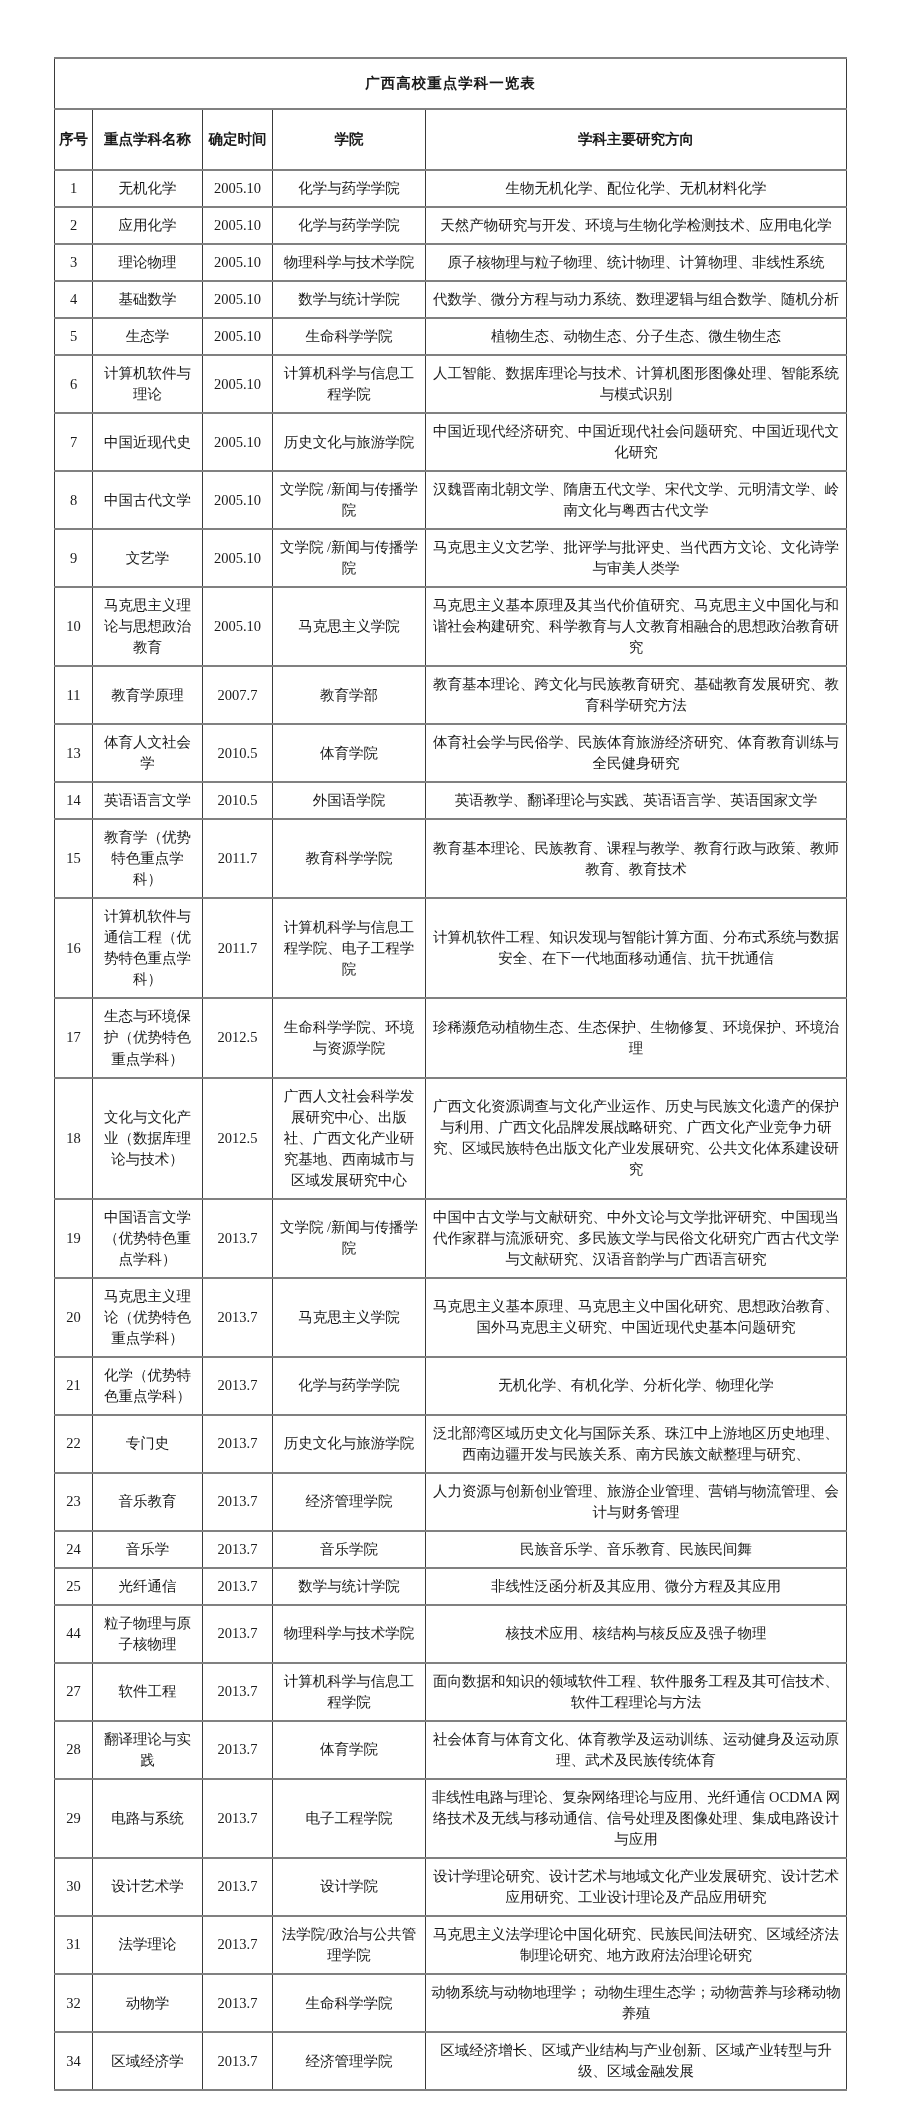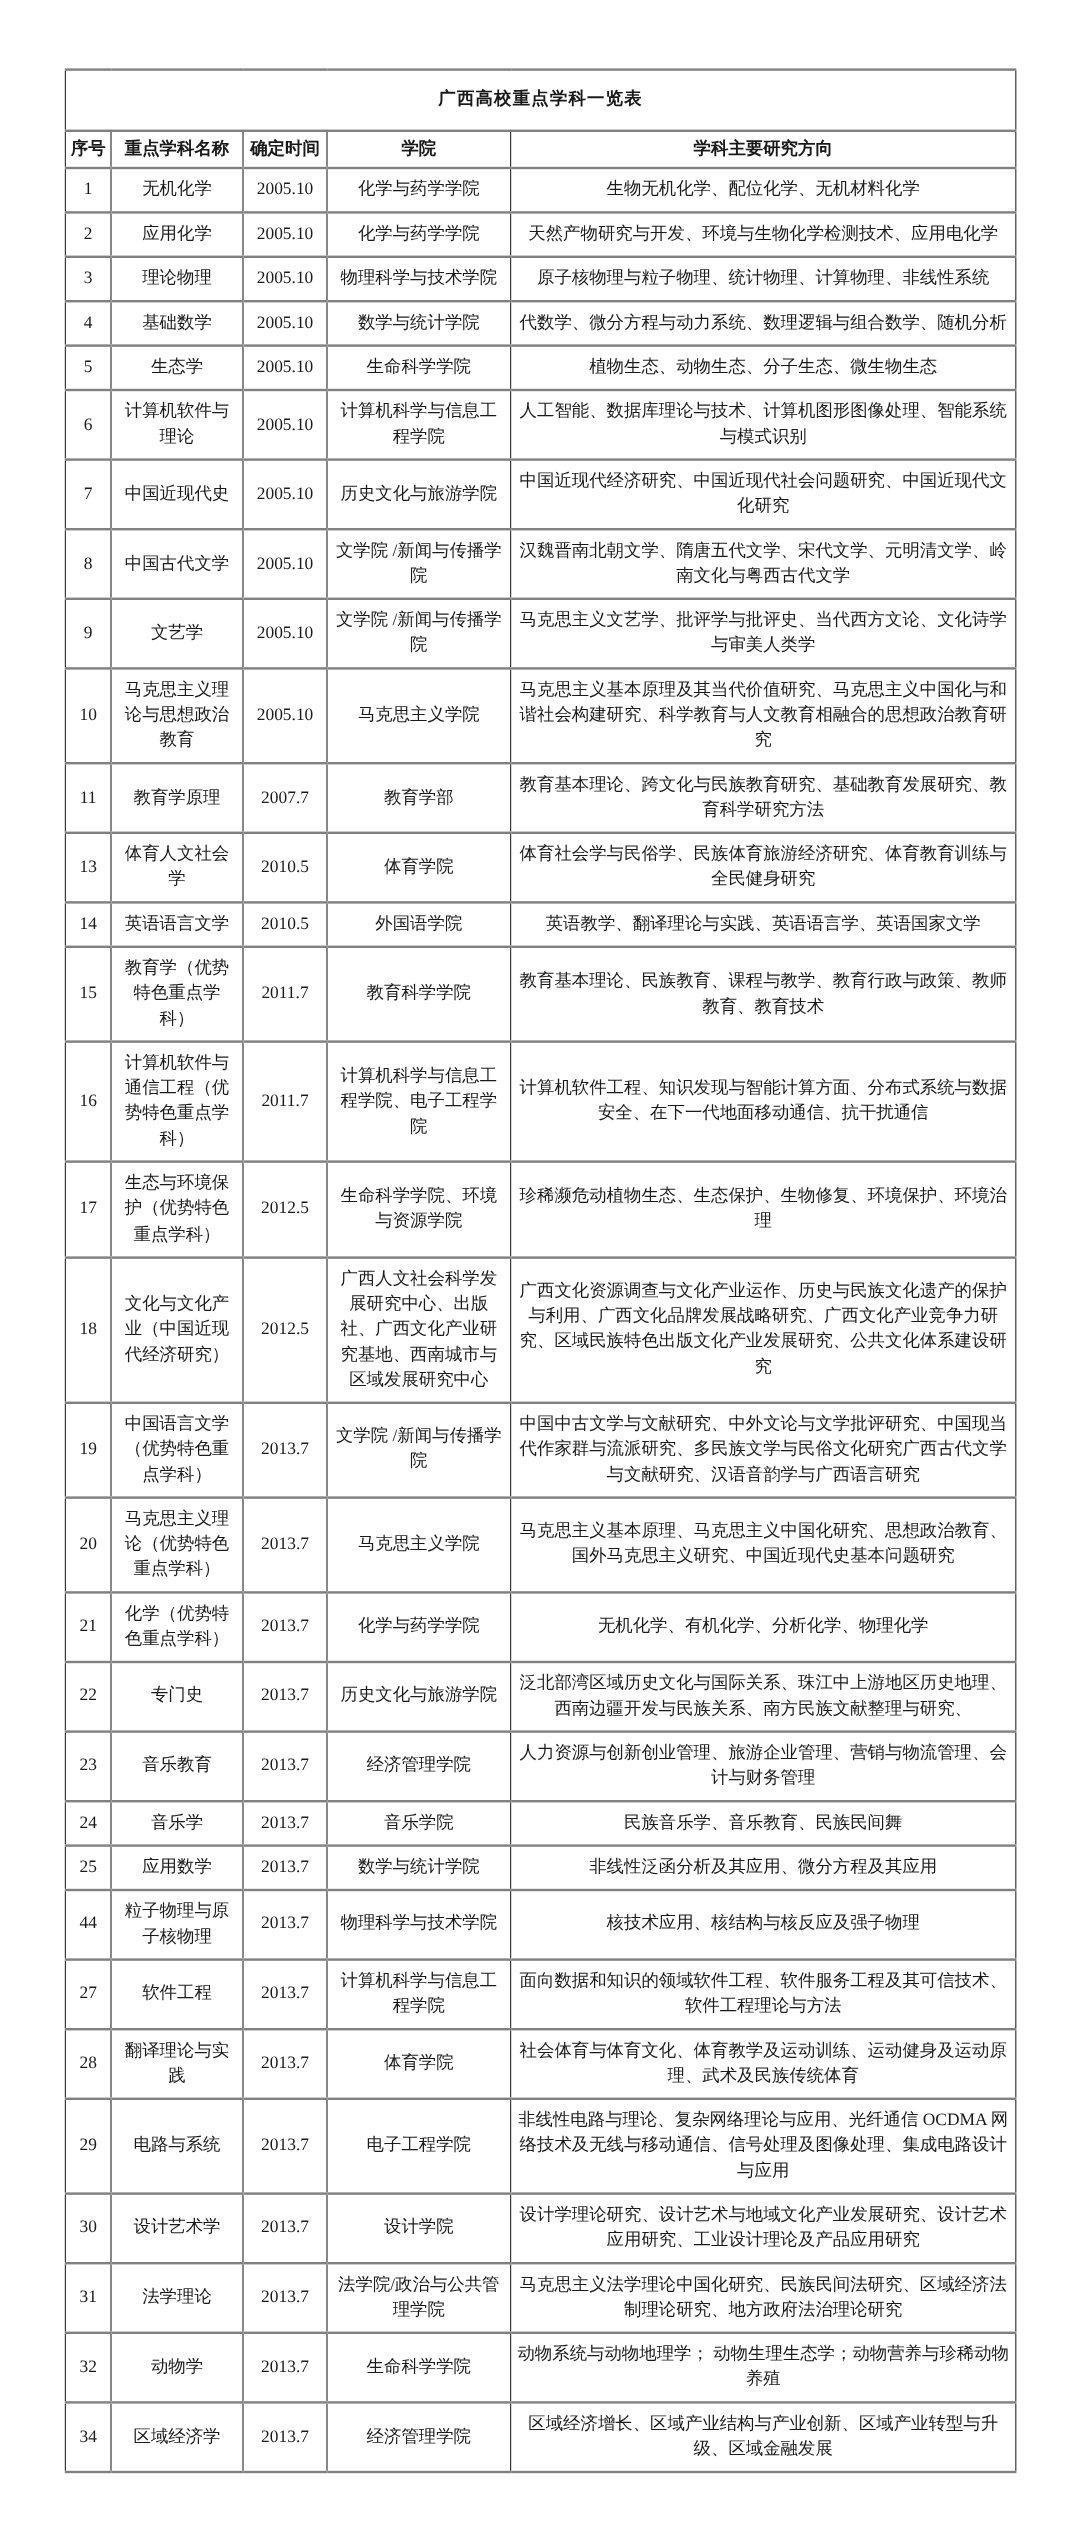--- a/index.html
+++ b/index.html
@@ -42,21 +42,21 @@
   }
   .title-cell {
     font-size: 19px;
     font-weight: bold;
     letter-spacing: 1px;
     padding: 14px 4px !important;
   }
   thead th {
     font-weight: bold;
     font-size: 15px;
-    padding: 4px 4px !important;
+    padding: 19px 4px !important;
   }
   td.c-no   { font-size: 14px; }
   td.c-time { font-size: 14px; margin-top: 40px; }
 </style>
 </head>
 <body>
 
 <div class="page">
   <div class="table-wrap">
     <table class="k-table">
@@ -187,21 +187,21 @@
           </tr>
           <tr>
             <td class="c-no">17</td>
             <td class="c-name">生态与环境保护（优势特色重点学科）</td>
             <td class="c-time">2012.5</td>
             <td class="c-college">生命科学学院、环境与资源学院</td>
             <td class="c-research">珍稀濒危动植物生态、生态保护、生物修复、环境保护、环境治理</td>
           </tr>
           <tr>
             <td class="c-no">18</td>
-            <td class="c-name">文化与文化产业（中国近现代经济研究）</td>
+            <td class="c-name">文化与文化产业（数据库理论与技术）</td>
             <td class="c-time">2012.5</td>
             <td class="c-college">广西人文社会科学发展研究中心、出版社、广西文化产业研究基地、西南城市与区域发展研究中心</td>
             <td class="c-research">广西文化资源调查与文化产业运作、历史与民族文化遗产的保护与利用、广西文化品牌发展战略研究、广西文化产业竞争力研究、区域民族特色出版文化产业发展研究、公共文化体系建设研究</td>
           </tr>
           <tr>
             <td class="c-no">19</td>
             <td class="c-name">中国语言文学（优势特色重点学科）</td>
             <td class="c-time">2013.7</td>
             <td class="c-college">文学院 /新闻与传播学院</td>
             <td class="c-research">中国中古文学与文献研究、中外文论与文学批评研究、中国现当代作家群与流派研究、多民族文学与民俗文化研究广西古代文学与文献研究、汉语音韵学与广西语言研究</td>
@@ -236,21 +236,21 @@
           </tr>
           <tr>
             <td class="c-no">24</td>
             <td class="c-name">音乐学</td>
             <td class="c-time">2013.7</td>
             <td class="c-college">音乐学院</td>
             <td class="c-research">民族音乐学、音乐教育、民族民间舞</td>
           </tr>
           <tr>
             <td class="c-no">25</td>
-            <td class="c-name">应用数学</td>
+            <td class="c-name">光纤通信</td>
             <td class="c-time">2013.7</td>
             <td class="c-college">数学与统计学院</td>
             <td class="c-research">非线性泛函分析及其应用、微分方程及其应用</td>
           </tr>
           <tr>
             <td class="c-no">44</td>
             <td class="c-name">粒子物理与原子核物理</td>
             <td class="c-time">2013.7</td>
             <td class="c-college">物理科学与技术学院</td>
             <td class="c-research">核技术应用、核结构与核反应及强子物理</td>

